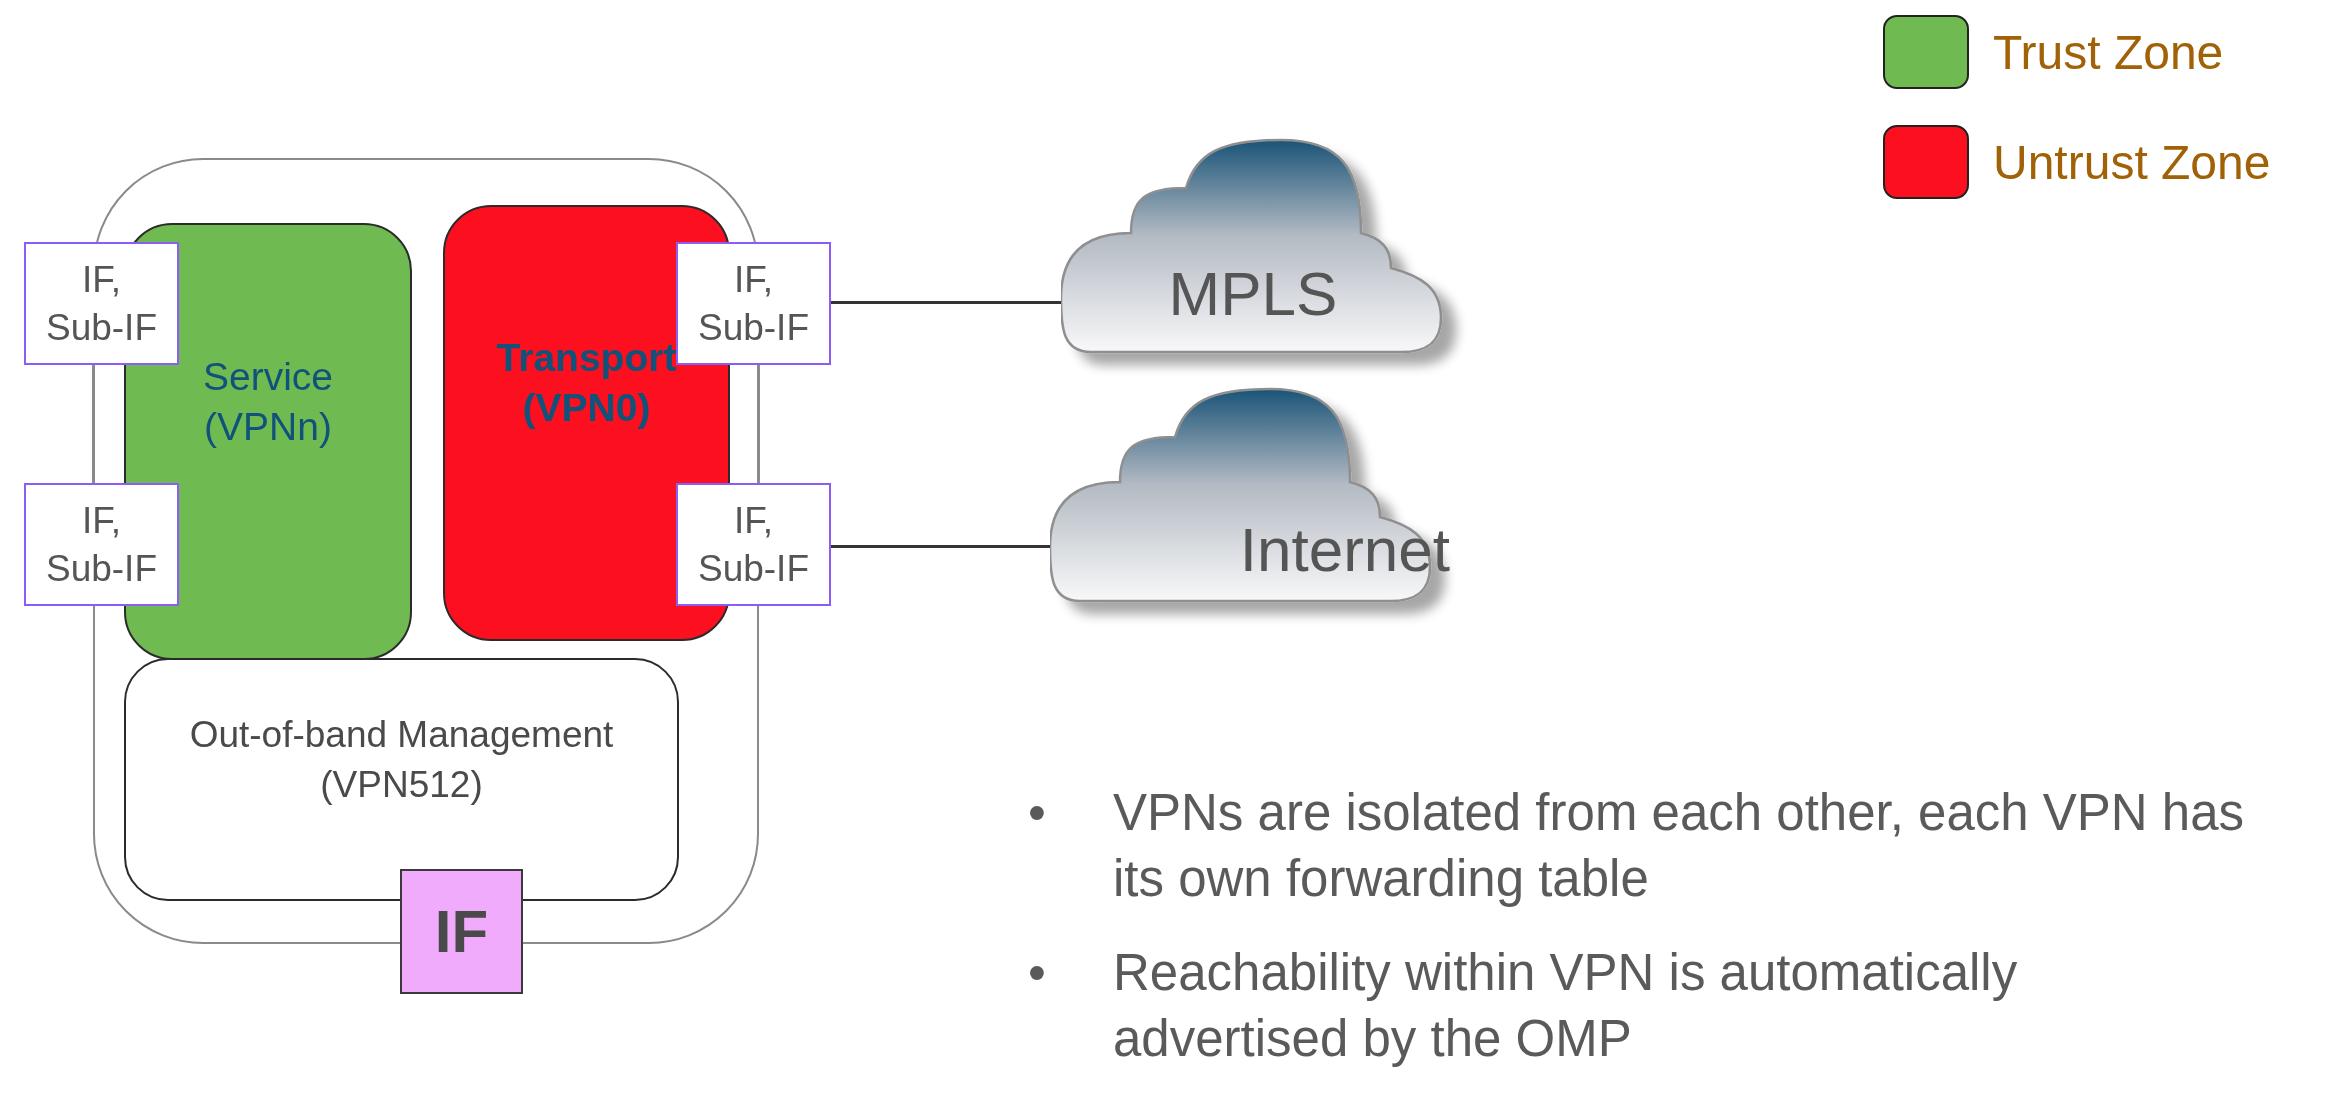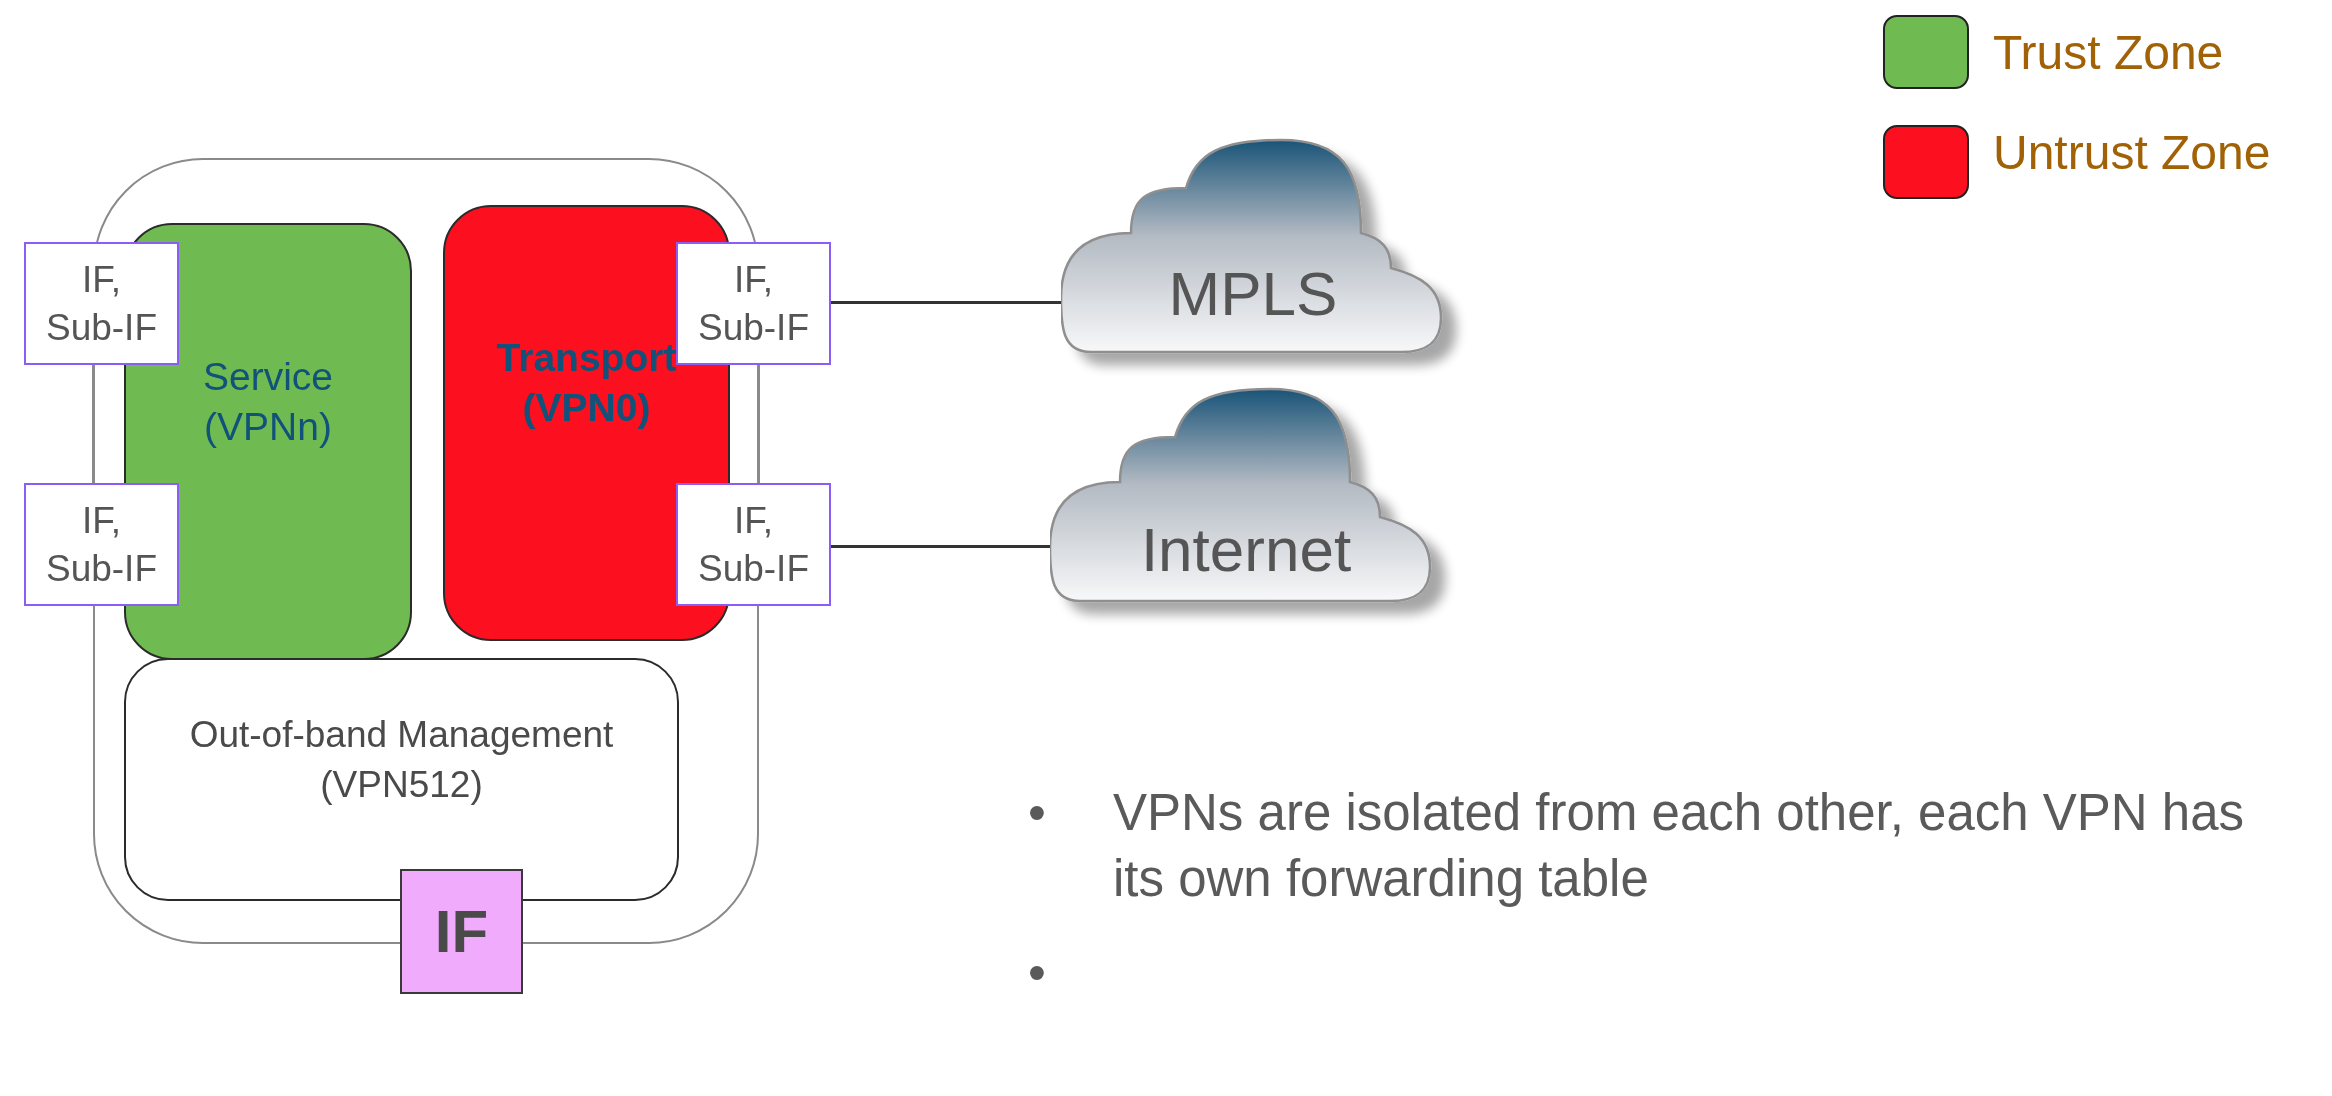--- a/index.html
+++ b/index.html
@@ -101,29 +101,30 @@
   <svg width="420" height="240" viewBox="0 0 420 240">
     <path filter="url(#cloudShadow)" d="M30,214 C2,214 0,190 0,160 C0,115 25,95 70,95 C70,60 85,50 125,50 C135,15 160,2 220,2 C280,2 300,30 300,95 C320,100 330,110 330,130 C360,138 380,150 380,180 C380,205 365,214 340,214 Z" fill="url(#cloudGrad)" stroke="#8f8f8f" stroke-width="2.5"></path>
   </svg>
   <div class="abs cloud-label" style="left:0; top:120px;">MPLS</div>
 </div>
 
 <div class="abs" style="left:1050px; top:387px; width:420px; height:240px;">
   <svg width="420" height="240" viewBox="0 0 420 240">
     <path filter="url(#cloudShadow)" d="M30,214 C2,214 0,190 0,160 C0,115 25,95 70,95 C70,60 85,50 125,50 C135,15 160,2 220,2 C280,2 300,30 300,95 C320,100 330,110 330,130 C360,138 380,150 380,180 C380,205 365,214 340,214 Z" fill="url(#cloudGrad)" stroke="#8f8f8f" stroke-width="2.5"></path>
   </svg>
-  <div class="abs cloud-label" style="left:4px; top:127px;">Internet</div>
+  <div class="abs cloud-label" style="left:16px; top:127px;text-align:right;">Internet</div>
 </div>
 
 <div class="abs legend-swatch" style="left:1883px; top:15px; background:#70BA52;"></div>
 <div class="abs legend-label" style="left:1993px; top:25px;">Trust Zone</div>
 <div class="abs legend-swatch" style="left:1883px; top:125px; background:#FC0F1E;"></div>
-<div class="abs legend-label" style="left:1993px; top:125px;">Untrust Zone</div>
+<div class="abs legend-label" style="left:1993px; top:135px;">Untrust Zone</div>
 
 <div class="abs bullets">
   <div class="bullet">
     <span class="bullet-dot">•</span>
     <span style="width:1180px;">VPNs are isolated from each other, each VPN has its own forwarding table</span>
   </div>
   <div class="bullet">
     <span class="bullet-dot">•</span>
+    <span style="width:1040px;">Reachability within VPN is automatically advertised by the OMP</span>
   </div>
 </div>
 
 </body></html>

